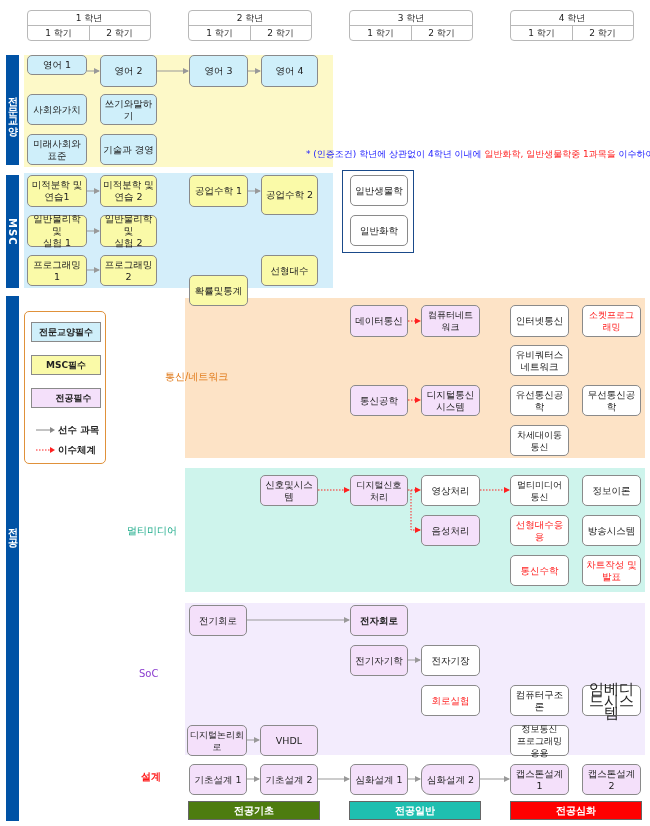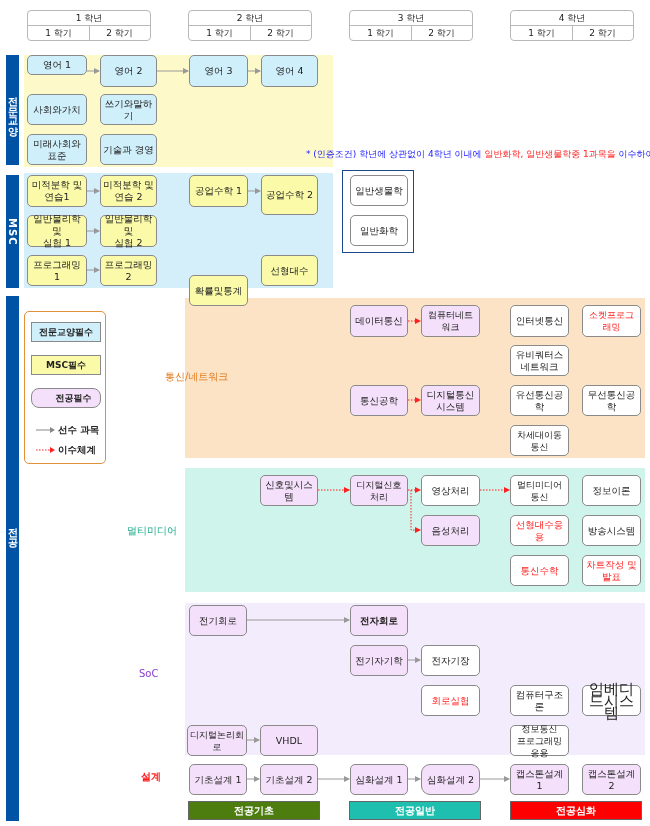--- a/index.html
+++ b/index.html
@@ -92,21 +92,21 @@
 <div class="abs box msc" style="left:189px;top:255px;width:59px;height:31px;margin-top:20px;">확률및통계</div>
 <div class="abs box msc" style="left:261px;top:255px;width:57px;height:31px;">선형대수</div>
 
 <div class="abs" style="left:342px;top:170px;width:72px;height:83px;border:1.5px solid #1a4a8a;background:#fff;"></div>
 <div class="abs box wht" style="left:350px;top:175px;width:58px;height:31px;">일반생물학</div>
 <div class="abs box wht" style="left:350px;top:215px;width:58px;height:31px;">일반화학</div>
 
 <div class="abs" style="left:24px;top:311px;width:82px;height:153px;border:1px solid #e0913a;border-radius:5px;background:#fff;"></div>
 <div class="abs box gen" style="left:31px;top:322px;width:70px;height:20px;border-radius:0;font-weight:bold;font-size:9px;">전문교양필수</div>
 <div class="abs box msc" style="left:31px;top:355px;width:70px;height:20px;border-radius:0;font-weight:bold;font-size:9px;">MSC필수</div>
-<div class="abs box maj" style="left:31px;top:388px;width:70px;height:20px;border-radius:8px;font-weight:bold;font-size:9px;padding-left:17px;">전공필수</div>
+<div class="abs box maj" style="left:31px;top:388px;width:70px;height:20px;border-radius:0;font-weight:bold;font-size:9px;padding-left:17px;">전공필수</div>
 <div class="abs" style="left:36px;top:425px;width:20px;height:10px;">
   <svg width="20" height="10">
       <line x1="0" y1="5" x2="14" y2="5" stroke="#888" stroke-width="1"></line>
       <polygon points="14,2 19,5 14,8" fill="#888"></polygon>
     </svg>
 </div>
 <div class="abs" style="left:58px;top:424px;font-size:9.5px;font-weight:bold;">선수 과목</div>
 <div class="abs" style="left:36px;top:445px;width:20px;height:10px;">
   <svg width="20" height="10">
       <line x1="0" y1="5" x2="14" y2="5" stroke="#ff2020" stroke-width="1" stroke-dasharray="1.5,1.5"></line>

